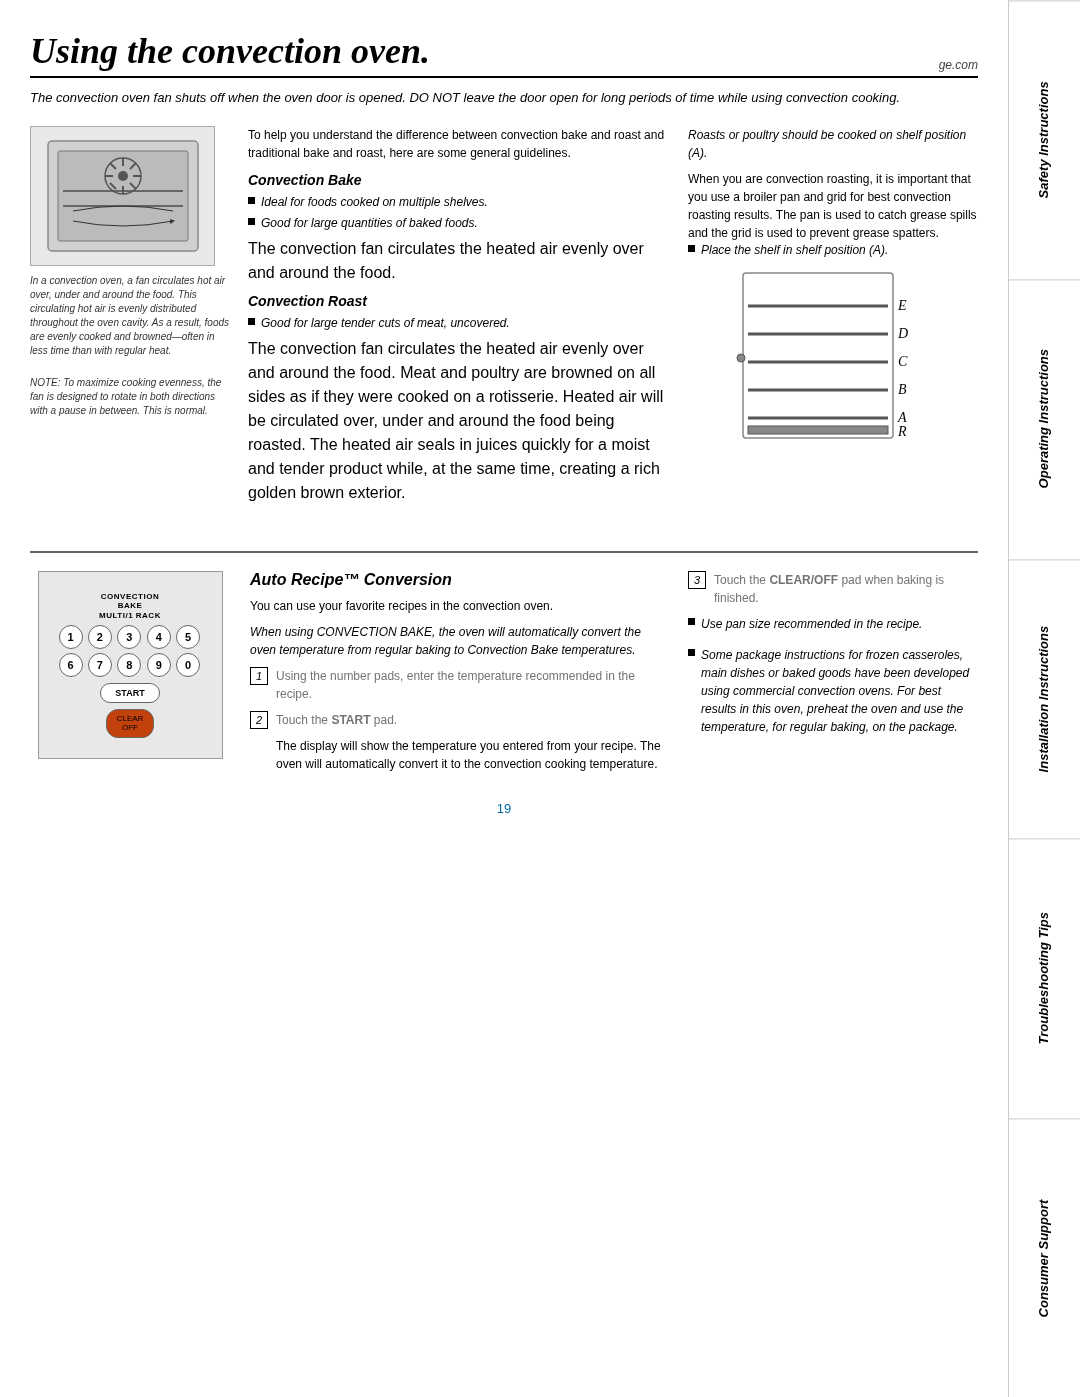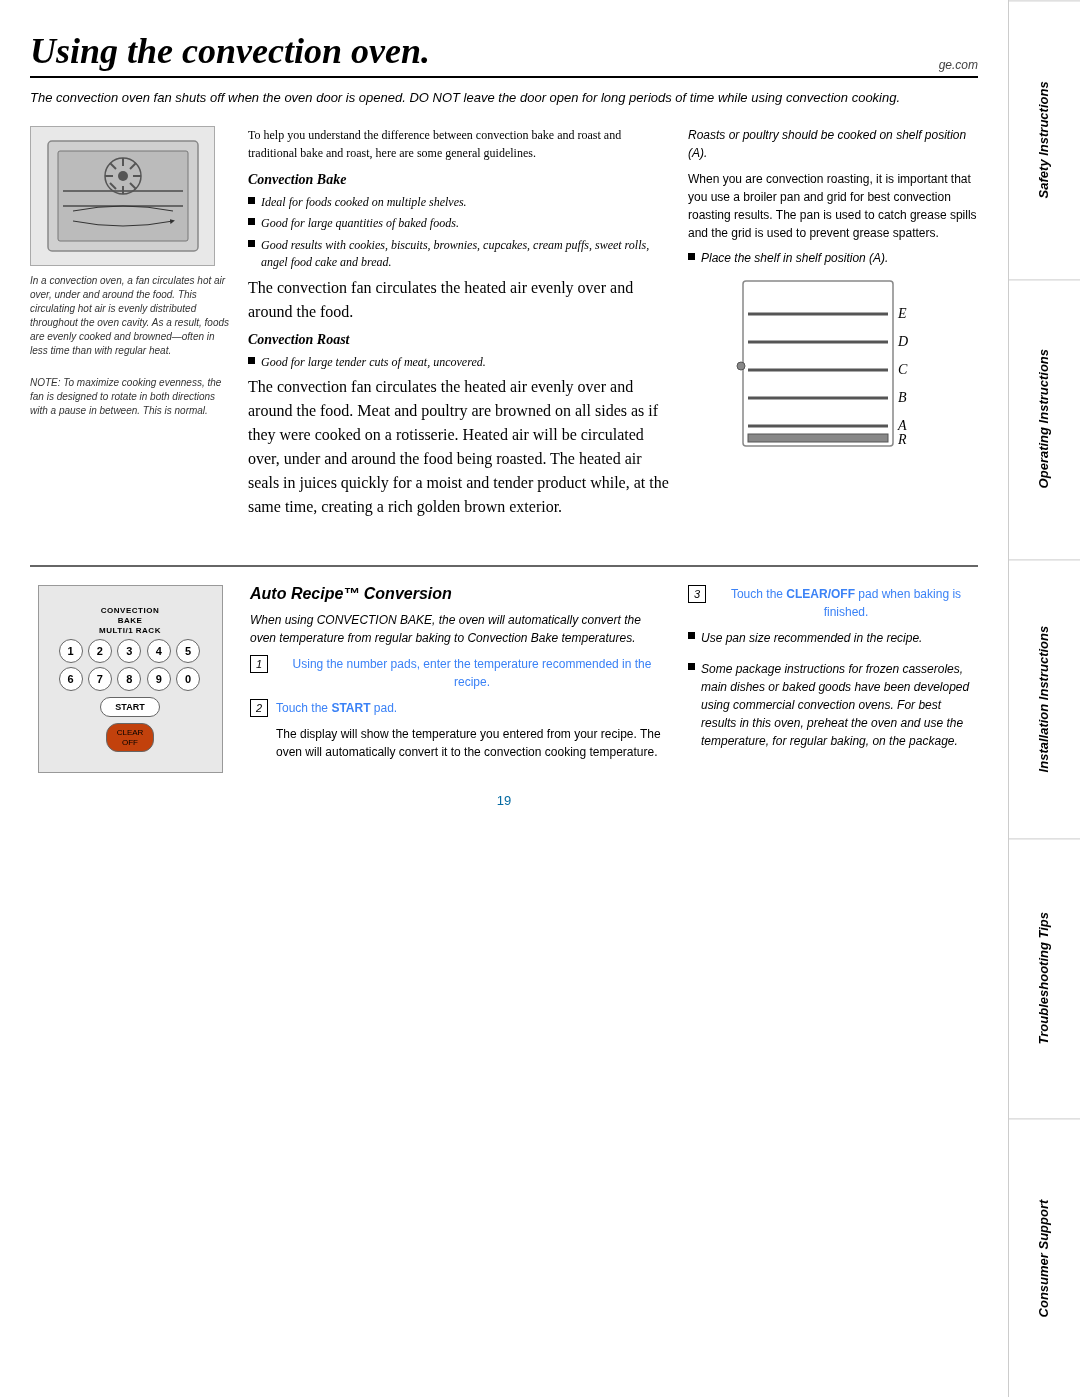--- a/index.html
+++ b/index.html
@@ -72,21 +72,20 @@
       margin-bottom: 18px;
     }
 
     .col-left {
       width: 200px;
       flex-shrink: 0;
     }
 
     .col-mid {
       flex: 1;
-      font-family: Liberation Serif, serif;
     }
 
     .col-right {
       width: 290px;
       flex-shrink: 0;
     }
 
     
     .oven-image {
       width: 185px;
@@ -159,21 +158,20 @@
       font-style: italic;
       color: #000;
       line-height: 1.5;
       margin-bottom: 8px;
     }
 
     .roast-body {
       font-size: 12px;
       line-height: 1.5;
       color: #000;
-      margin-bottom: 8px;
     }
 
     .shelf-diagram {
       width: 200px;
       height: 180px;
       margin: 10px auto;
     }
 
     
     .section-separator {
@@ -306,22 +304,21 @@
       align-items: center;
       justify-content: center;
       font-size: 11px;
       flex-shrink: 0;
       font-style: italic;
     }
 
     .step-text {
       font-size: 12px;
       line-height: 1.5;
-      color: #3b82f6;
-      text-align: center;
+      color: #737373;
     }
 
     .step-text strong {
       font-weight: bold;
     }
 
     
     .sidebar-tab {
       flex: 1;
       display: flex;
@@ -408,24 +405,20 @@
         <p class="section-heading">Convection Bake</p>
 
         <div>
           <div class="bullet-item">
             <div class="bullet-square"></div>
             <span><em>Ideal for foods cooked on multiple shelves.</em></span>
           </div>
           <div class="bullet-item">
             <div class="bullet-square"></div>
             <span><em>Good for large quantities of baked foods.</em></span>
-          </div>
-          <div class="bullet-item">
-            <div class="bullet-square"></div>
-            <span><em>Good results with cookies, biscuits, brownies, cupcakes, cream puffs, sweet rolls, angel food cake and bread.</em></span>
           </div>
         </div>
 
         <p class="section-text">The convection fan circulates the heated air evenly over and around the food.</p>
 
         <p class="section-heading">Convection Roast</p>
 
         <div class="bullet-item">
           <div class="bullet-square"></div>
           <span><em>Good for large tender cuts of meat, uncovered.</em></span>
@@ -496,20 +489,21 @@
             <div class="start-btn">START</div>
           </div>
           <div class="keypad-bottom-row" style="margin-top:6px;">
             <div class="clear-btn">CLEAR<br>OFF</div>
           </div>
         </div>
       </div>
 
       <div class="bottom-mid">
         <h2 class="auto-recipe-heading">Auto Recipe™ Conversion</h2>
+        <p class="auto-body">You can use your favorite recipes in the convection oven.</p>
         <p class="auto-italic">When using CONVECTION BAKE, the oven will automatically convert the oven temperature from regular baking to Convection Bake temperatures.</p>
 
         <div class="step-item">
           <div class="step-num">1</div>
           <p class="step-text">Using the number pads, enter the temperature recommended in the recipe.</p>
         </div>
 
         <div class="step-item">
           <div class="step-num">2</div>
           <p class="step-text">Touch the <strong>START</strong> pad.</p>

